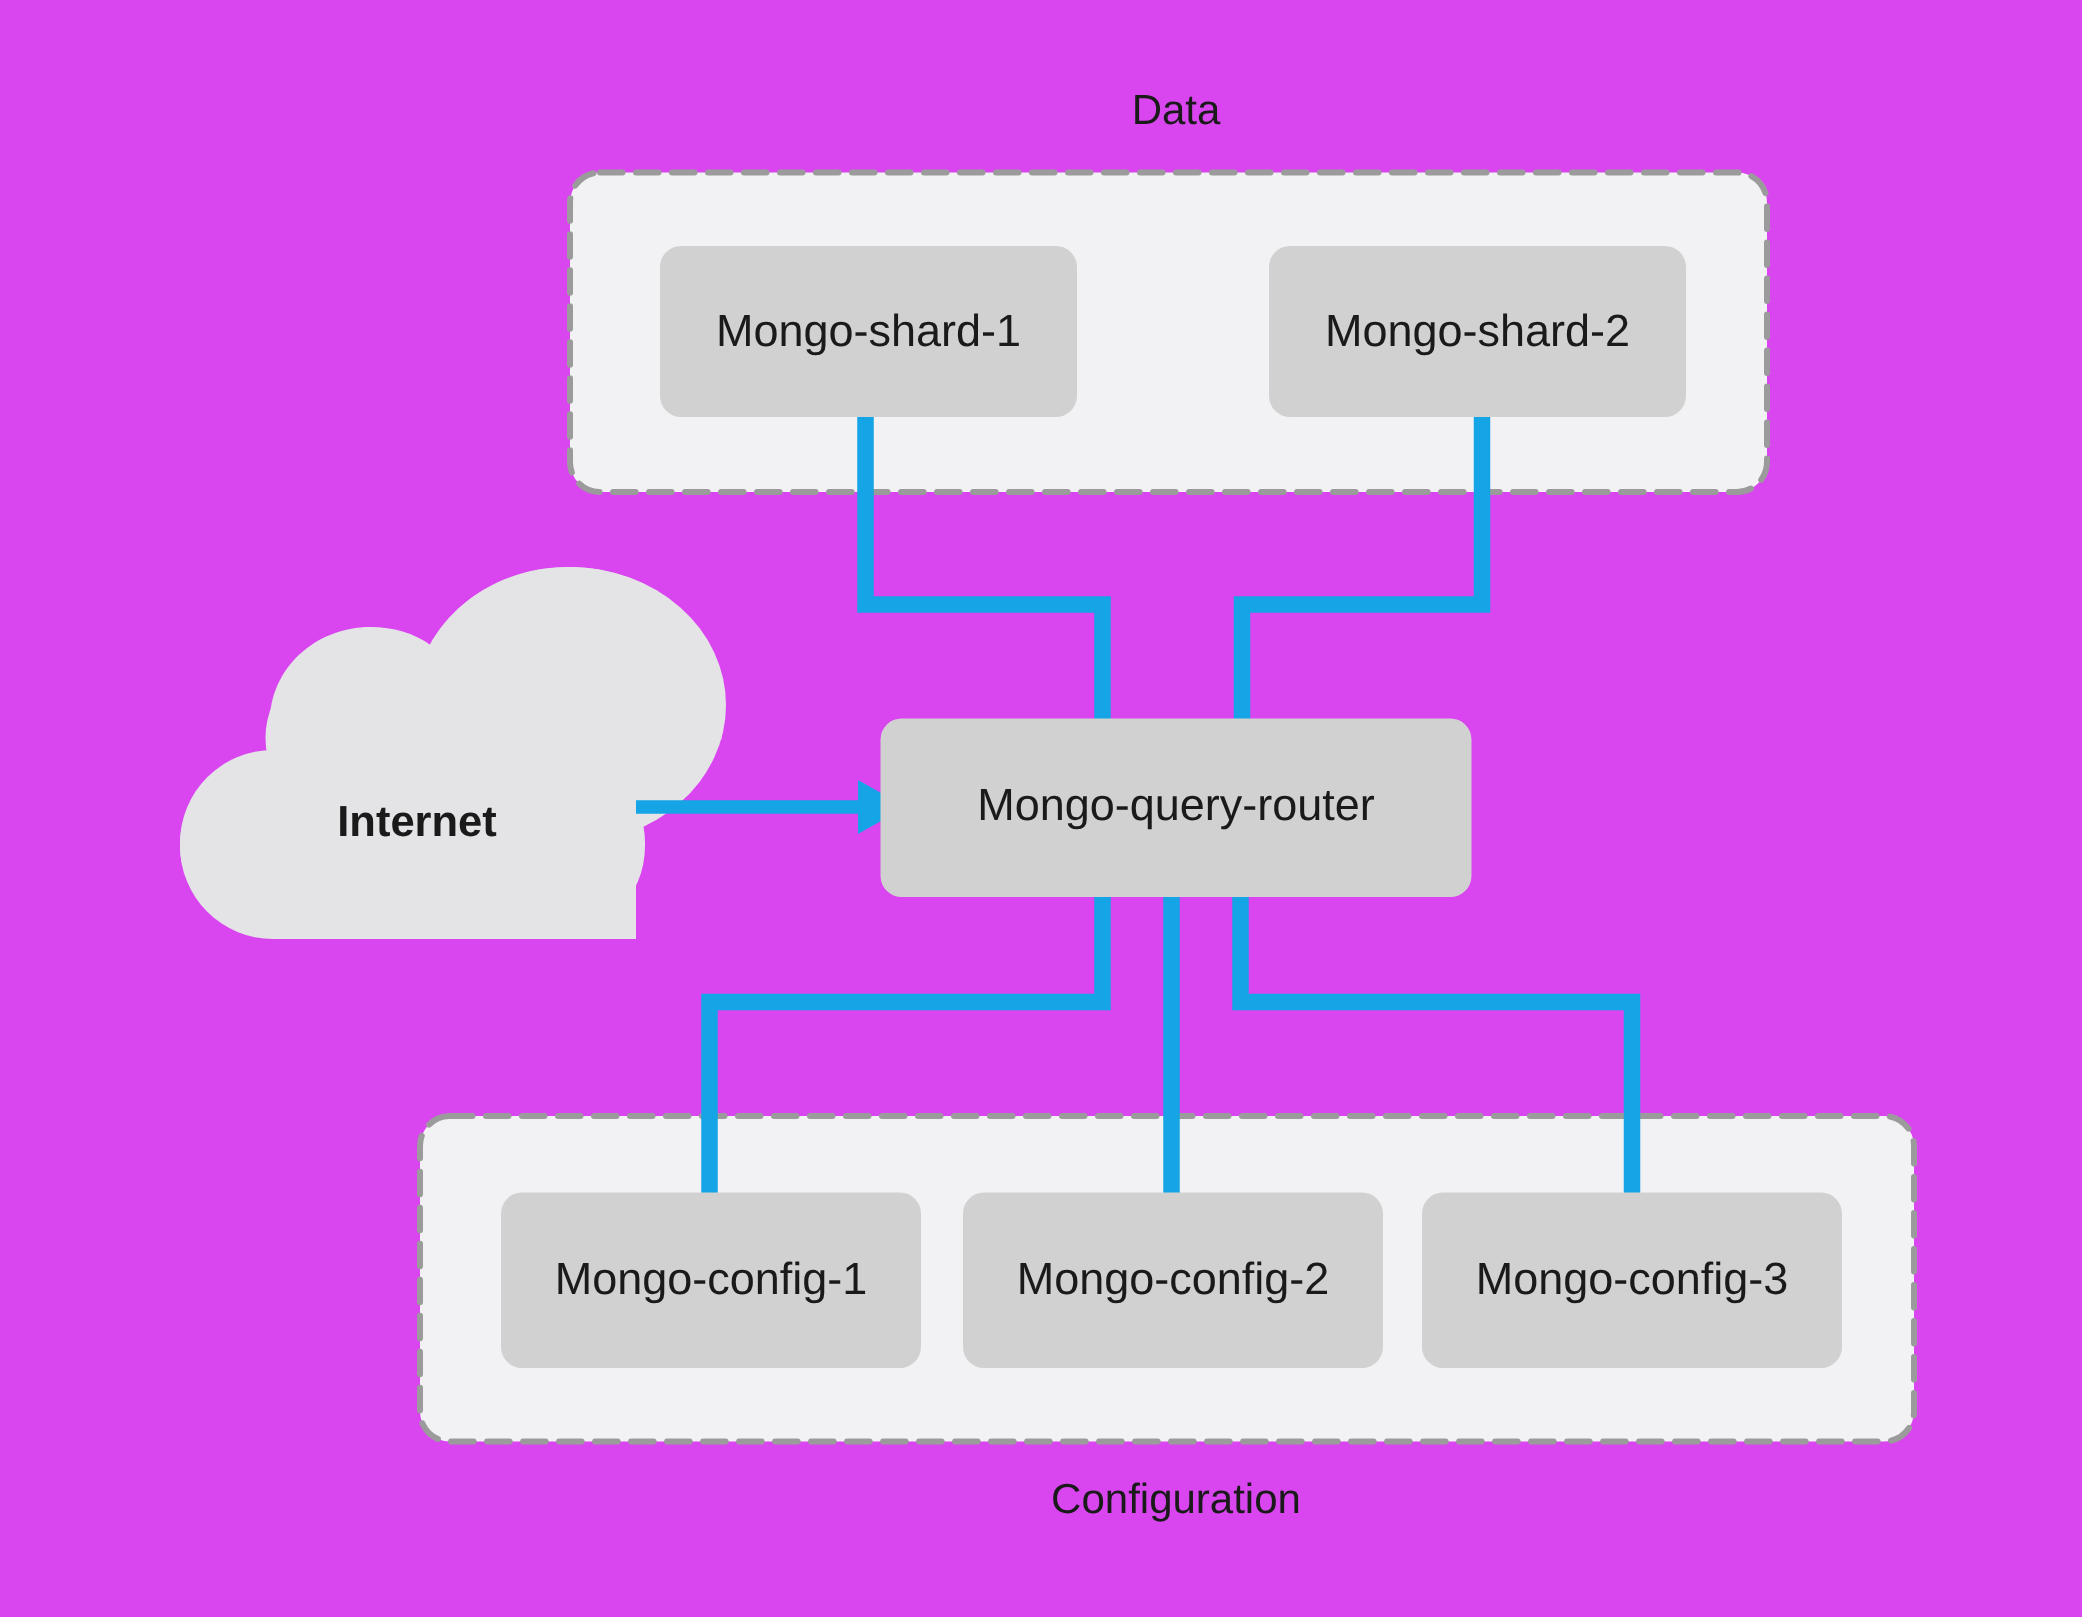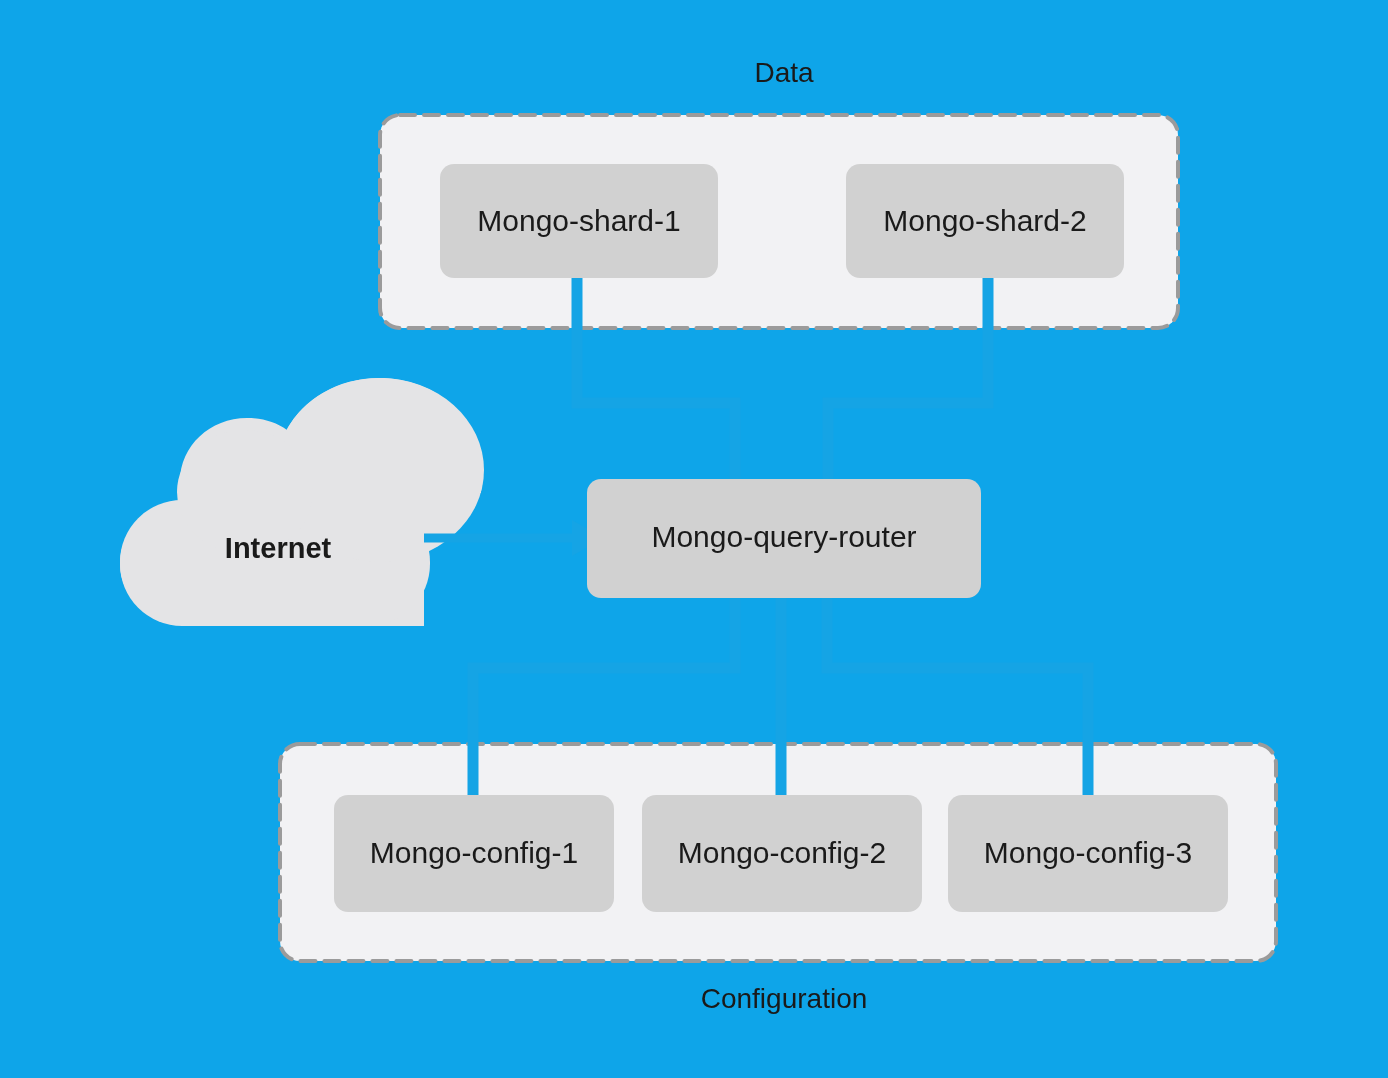--- a/index.html
+++ b/index.html
@@ -11,21 +11,21 @@
   body {
     width: 1388px;
     height: 1078px;
     font-family: "Liberation Sans", "DejaVu Sans", sans-serif;
     overflow: hidden;
   }
   #diagram-root {
     position: relative;
     width: 1388px;
     height: 1078px;
-    background: #0ea5e9;
+    background: #d946ef;
   }
   svg.diagram-canvas {
     position: absolute;
     top: 0;
     left: 0;
     width: 1388px;
     height: 1078px;
     display: block;
   }
   

